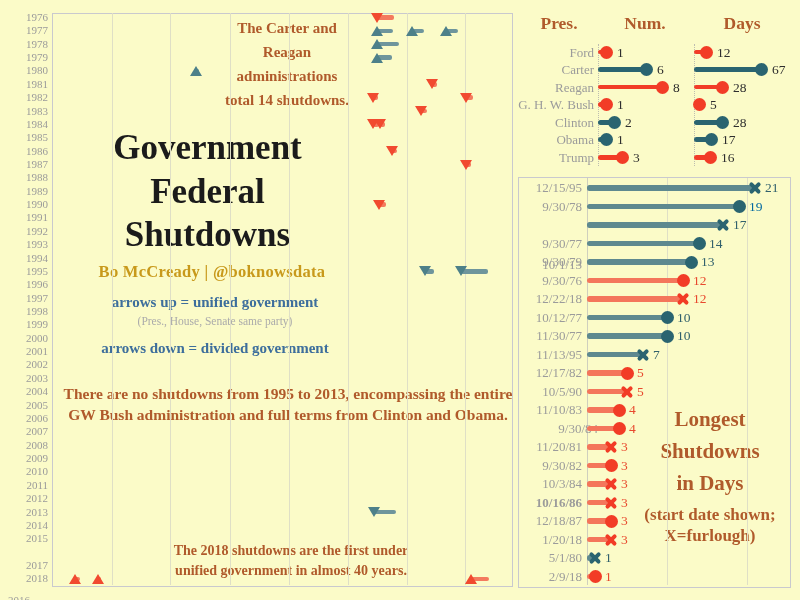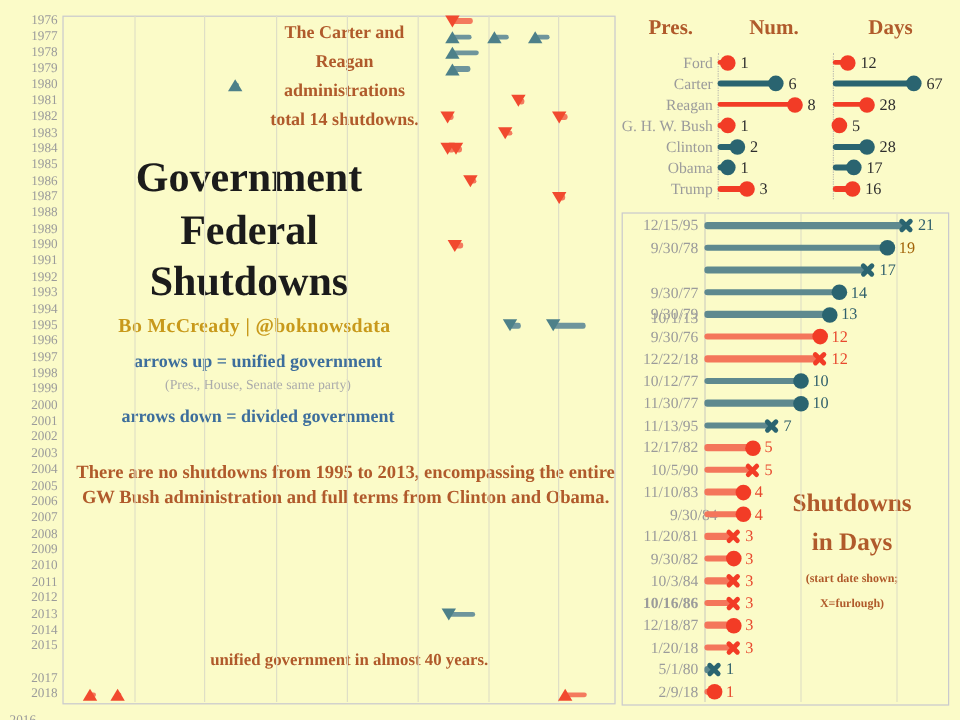--- a/index.html
+++ b/index.html
@@ -29,21 +29,21 @@
     font-size:16.5px;font-weight:700;color:#C8991B;letter-spacing:.3px;}
   .legend-line{position:absolute;left:35px;width:360px;text-align:center;color:#3D6E9C;font-size:15px;font-weight:700;}
   .legend-note{position:absolute;left:35px;width:360px;text-align:center;color:#ABABAB;font-size:11.5px;}
   .anno{position:absolute;text-align:center;color:#B05A2B;font-weight:700;}
   .anno-top{left:192px;top:16px;width:190px;font-size:15px;line-height:24px;}
   .anno-mid{left:63px;top:383px;width:450px;font-size:15.5px;line-height:21px;}
   .anno-bot{left:146px;top:541px;width:290px;font-size:14px;line-height:20px;}
   .rt-header{position:absolute;transform:translate(-50%,-50%);color:#B05A2B;font-size:17.5px;font-weight:700;}
   .lc-title{position:absolute;left:630px;top:403px;width:160px;text-align:center;color:#B05A2B;font-weight:700;}
   .lc-title .big{font-size:21px;line-height:32px;}
-  .lc-title .small{font-size:10px;line-height:21px;}
+  .lc-title .small{font-size:17px;line-height:21px;}
 </style>
 </head>
 <body>
 
 <div class="viz" id="viz">
 
   <div class="box" id="timeline-box" style="left:52px;top:13px;width:459px;height:572px;"></div>
 
   <div class="title-block">
     <div>Government</div>
@@ -60,30 +60,32 @@
     <div>The Carter and</div>
     <div>Reagan</div>
     <div>administrations</div>
     <div>total 14 shutdowns.</div>
   </div>
   <div class="anno anno-mid">
     <div>There are no shutdowns from 1995 to 2013, encompassing the entire</div>
     <div>GW Bush administration and full terms from Clinton and Obama.</div>
   </div>
   <div class="anno anno-bot">
+    <div>The 2018 shutdowns are the first under</div>
     <div>unified government in almost 40 years.</div>
   </div>
 
   <span class="rt-header" style="left:559px;top:23px;">Pres.</span>
   <span class="rt-header" style="left:645px;top:23px;">Num.</span>
   <span class="rt-header" style="left:742px;top:23px;">Days</span>
 
   <div class="box" id="longest-box" style="left:518px;top:177px;width:271px;height:409px;"></div>
 
   <div class="lc-title">
+    <div class="big">Longest</div>
     <div class="big">Shutdowns</div>
     <div class="big">in Days</div>
     <div class="small" style="margin-top:5px;">(start date shown;</div>
     <div class="small">X=furlough)</div>
   </div>
 
 <div class="vline" style="left: 112px; top: 13px; height: 572px;"></div>
     <div class="vline" style="left: 170px; top: 13px; height: 572px;"></div>
     <div class="vline" style="left: 230px; top: 13px; height: 572px;"></div>
     <div class="vline" style="left: 289px; top: 13px; height: 572px;"></div>
@@ -231,21 +233,21 @@
     <div class="vline" style="left: 587px; top: 178px; height: 407px; border-color: rgb(207, 207, 190);"></div>
     <div class="vline" style="left: 667px; top: 178px; height: 407px;"></div>
     <div class="vline" style="left: 747px; top: 178px; height: 407px;"></div>
     <div class="datelabel" style="left: 516px; width: 66px; top: 180px;">12/15/95</div>
     <div class="hline" style="left: 587px; top: 185.4px; width: 168px; height: 5.2px; background: rgb(94, 137, 143);"></div>
     <div class="xmark" style="left: 748.5px; top: 181.5px; color: rgb(42, 100, 112);"></div>
     <div class="vallabel" style="left: 765px; top: 180px; color: rgb(49, 96, 108);">21</div>
     <div class="datelabel" style="left: 516px; width: 66px; top: 198.5px;">9/30/78</div>
     <div class="hline" style="left: 587px; top: 203.9px; width: 152px; height: 5.2px; background: rgb(94, 137, 143);"></div>
     <div class="dot" style="left: 732.5px; top: 200px; background: rgb(42, 100, 112);"></div>
-    <div class="vallabel" style="left: 749px; top: 198.5px; color: #a16207;">19</div>
+    <div class="vallabel" style="left: 749px; top: 198.5px; color: #0369a1;">19</div>
     <div class="datelabel" style="left: 516px; width: 66px; top: 217px; margin-top: 40px;">10/1/13</div>
     <div class="hline" style="left: 587px; top: 222.4px; width: 136px; height: 5.2px; background: rgb(94, 137, 143);"></div>
     <div class="xmark" style="left: 716.5px; top: 218.5px; color: rgb(42, 100, 112);"></div>
     <div class="vallabel" style="left: 733px; top: 217px; color: rgb(49, 96, 108);">17</div>
     <div class="datelabel" style="left: 516px; width: 66px; top: 235.5px;">9/30/77</div>
     <div class="hline" style="left: 587px; top: 240.9px; width: 112px; height: 5.2px; background: rgb(94, 137, 143);"></div>
     <div class="dot" style="left: 692.5px; top: 237px; background: rgb(42, 100, 112);"></div>
     <div class="vallabel" style="left: 709px; top: 235.5px; color: rgb(49, 96, 108);">14</div>
     <div class="datelabel" style="left: 516px; width: 66px; top: 254px;">9/30/79</div>
     <div class="hline" style="left: 587px; top: 259.4px; width: 104px; height: 5.2px; background: rgb(94, 137, 143);"></div>

